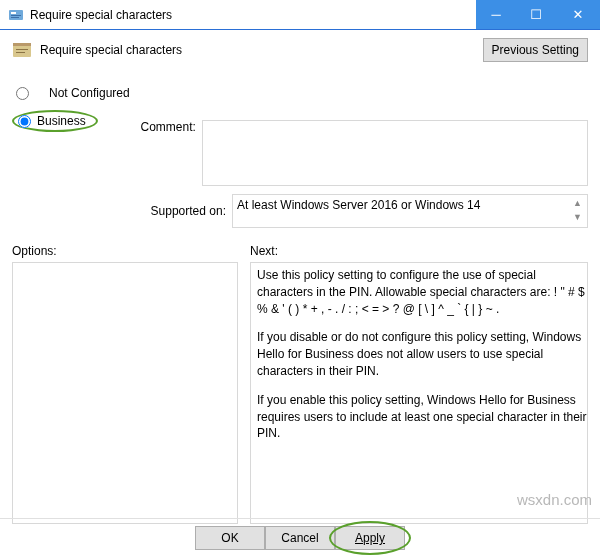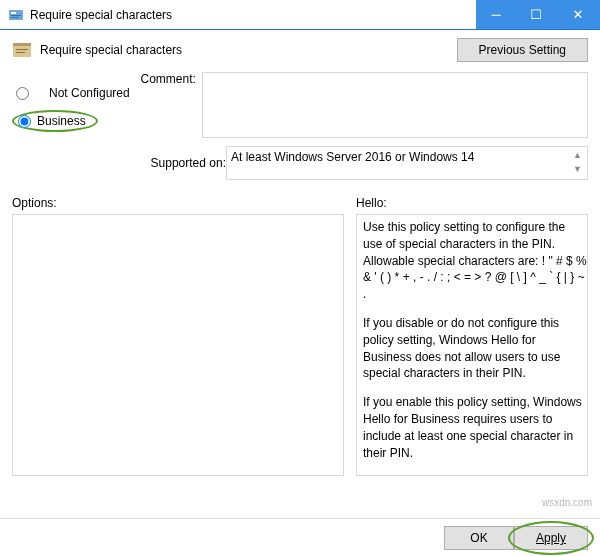--- a/index.html
+++ b/index.html
@@ -62,21 +62,21 @@
       flex: 1;
       font-size: 12px;
     }
     .nav-btns {
       display: flex;
       gap: 8px;
     }
     .win-btn {
       background: #e1e1e1;
       border: 1px solid #adadad;
-      padding: 4px 21px;
+      padding: 4px 8px;
       font-size: 12px;
       font-family: inherit;
     }
     .radio-row {
       display: flex;
       flex-direction: column;
       gap: 12px;
       margin-top: 14px;
       padding-left: 4px;
     }
@@ -114,38 +114,39 @@
       border: 1px solid #d8d8d8;
       background: #fff;
       font-family: inherit;
       font-size: 12px;
       resize: none;
       padding: 2px;
     }
     .supported-row {
       display: flex;
       align-items: center;
+      gap: 6px;
       margin-top: 8px;
     }
     .supported-box {
       flex: 1;
       height: 34px;
       border: 1px solid #d8d8d8;
       background: #fff;
       font-size: 12px;
       padding: 3px 4px;
       overflow-y: scroll;
       line-height: 1.3;
     }
     .lower {
       display: flex;
       gap: 12px;
       margin-top: 16px;
     }
-    .lower-col-left { width: 332px; }
+    .lower-col-left { width: 226px; }
     .lower-col-right { flex: 1; }
     .section-label { font-size: 12px; margin-bottom: 4px; display: block; }
     .options-box {
       border: 1px solid #d8d8d8;
       height: 262px;
       background: #fff;
     }
     .help-box {
       border: 1px solid #d8d8d8;
       height: 262px;
@@ -157,21 +158,21 @@
       position: relative;
     }
     .help-box p { margin: 0 0 12px 0; }
     .bottom-bar {
       position: absolute;
       bottom: 6px;
       right: 12px;
       left: 12px;
       padding-top: 8px;
       display: flex;
-      justify-content: flex-end;
+      justify-content: center;
       gap: 0;
     }
     .bottom-bar::before {
       content: "";
       position: absolute;
       top: 0;
       left: -12px;
       right: -12px;
       border-top: 1px solid #e0e0e0;
     }
@@ -185,21 +186,21 @@
       right: -6px;
       bottom: -5px;
       border: 2px solid #5aa02c;
       border-radius: 50%;
       pointer-events: none;
     }
     .watermark {
       position: absolute;
       bottom: 48px;
       right: 8px;
-      font-size: 10px;
+      font-size: 15px;
       color: #b8b8b8;
     }
     .scroll-arrow {
       width: 12px;
       color: #8a8a8a;
       font-size: 9px;
       text-align: center;
     }
     .scrollbar-stub {
       float: right;
@@ -263,21 +264,21 @@
         </div>
         <div class="radio-opt">
           <span class="highlight-oval" style="display:flex;align-items:center;gap:6px;">
             <input type="radio" name="state" checked="" style="">
             <label>Business</label>
           </span>
         </div>
       </div>
     </div>
     <div class="right-col">
-      <div style="display:flex;gap:6px;align-items:flex-start;">
+      <div style="display:flex;gap:6px;align-items:flex-start;margin-top:48px;">
         <span class="comment-label" style="width:65px;text-align:right;">Comment:</span>
         <textarea class="comment-box" style=""></textarea>
       </div>
       <div class="supported-row">
         <span class="supported-label" style="width:86px;text-align:right;">Supported on:</span>
         <div class="supported-box">
           <div class="scrollbar-stub">
               <span class="scroll-arrow">▲</span>
               <span class="scroll-arrow">▼</span>
             </div>
@@ -286,31 +287,32 @@
       </div>
     </div>
   </div>
 
   <div class="lower">
     <div class="lower-col-left">
       <span class="section-label">Options:</span>
       <div class="options-box"></div>
     </div>
     <div class="lower-col-right">
-      <span class="section-label">Hello:</span>
+      <span class="section-label">Next:</span>
       <div class="help-box">
         <p>Use this policy setting to configure the use of special characters in the PIN.  Allowable special characters are: ! " # $ % &amp; ' ( ) * + , - . / : ; &lt; = &gt; ? @ [ \ ] ^ _ ` { | } ~ .</p>
         <p>If you disable or do not configure this policy setting, Windows Hello for Business does not allow users to use special characters in their PIN.</p>
         <p>If you enable this policy setting, Windows Hello for Business requires users to include at least one special character in their PIN.</p>
       </div>
     </div>
   </div>
 
   <div class="bottom-bar">
     <button class="win-btn" style="min-width:70px;">OK</button>
+    <button class="win-btn" style="min-width:70px;">Cancel</button>
     <span class="apply-wrap">
       <button class="win-btn" style="min-width:70px;text-decoration:underline;">Apply</button>
       <span class="apply-oval"></span>
     </span>
   </div>
 
   <span class="watermark">wsxdn.com</span>
 
 </div>
 

